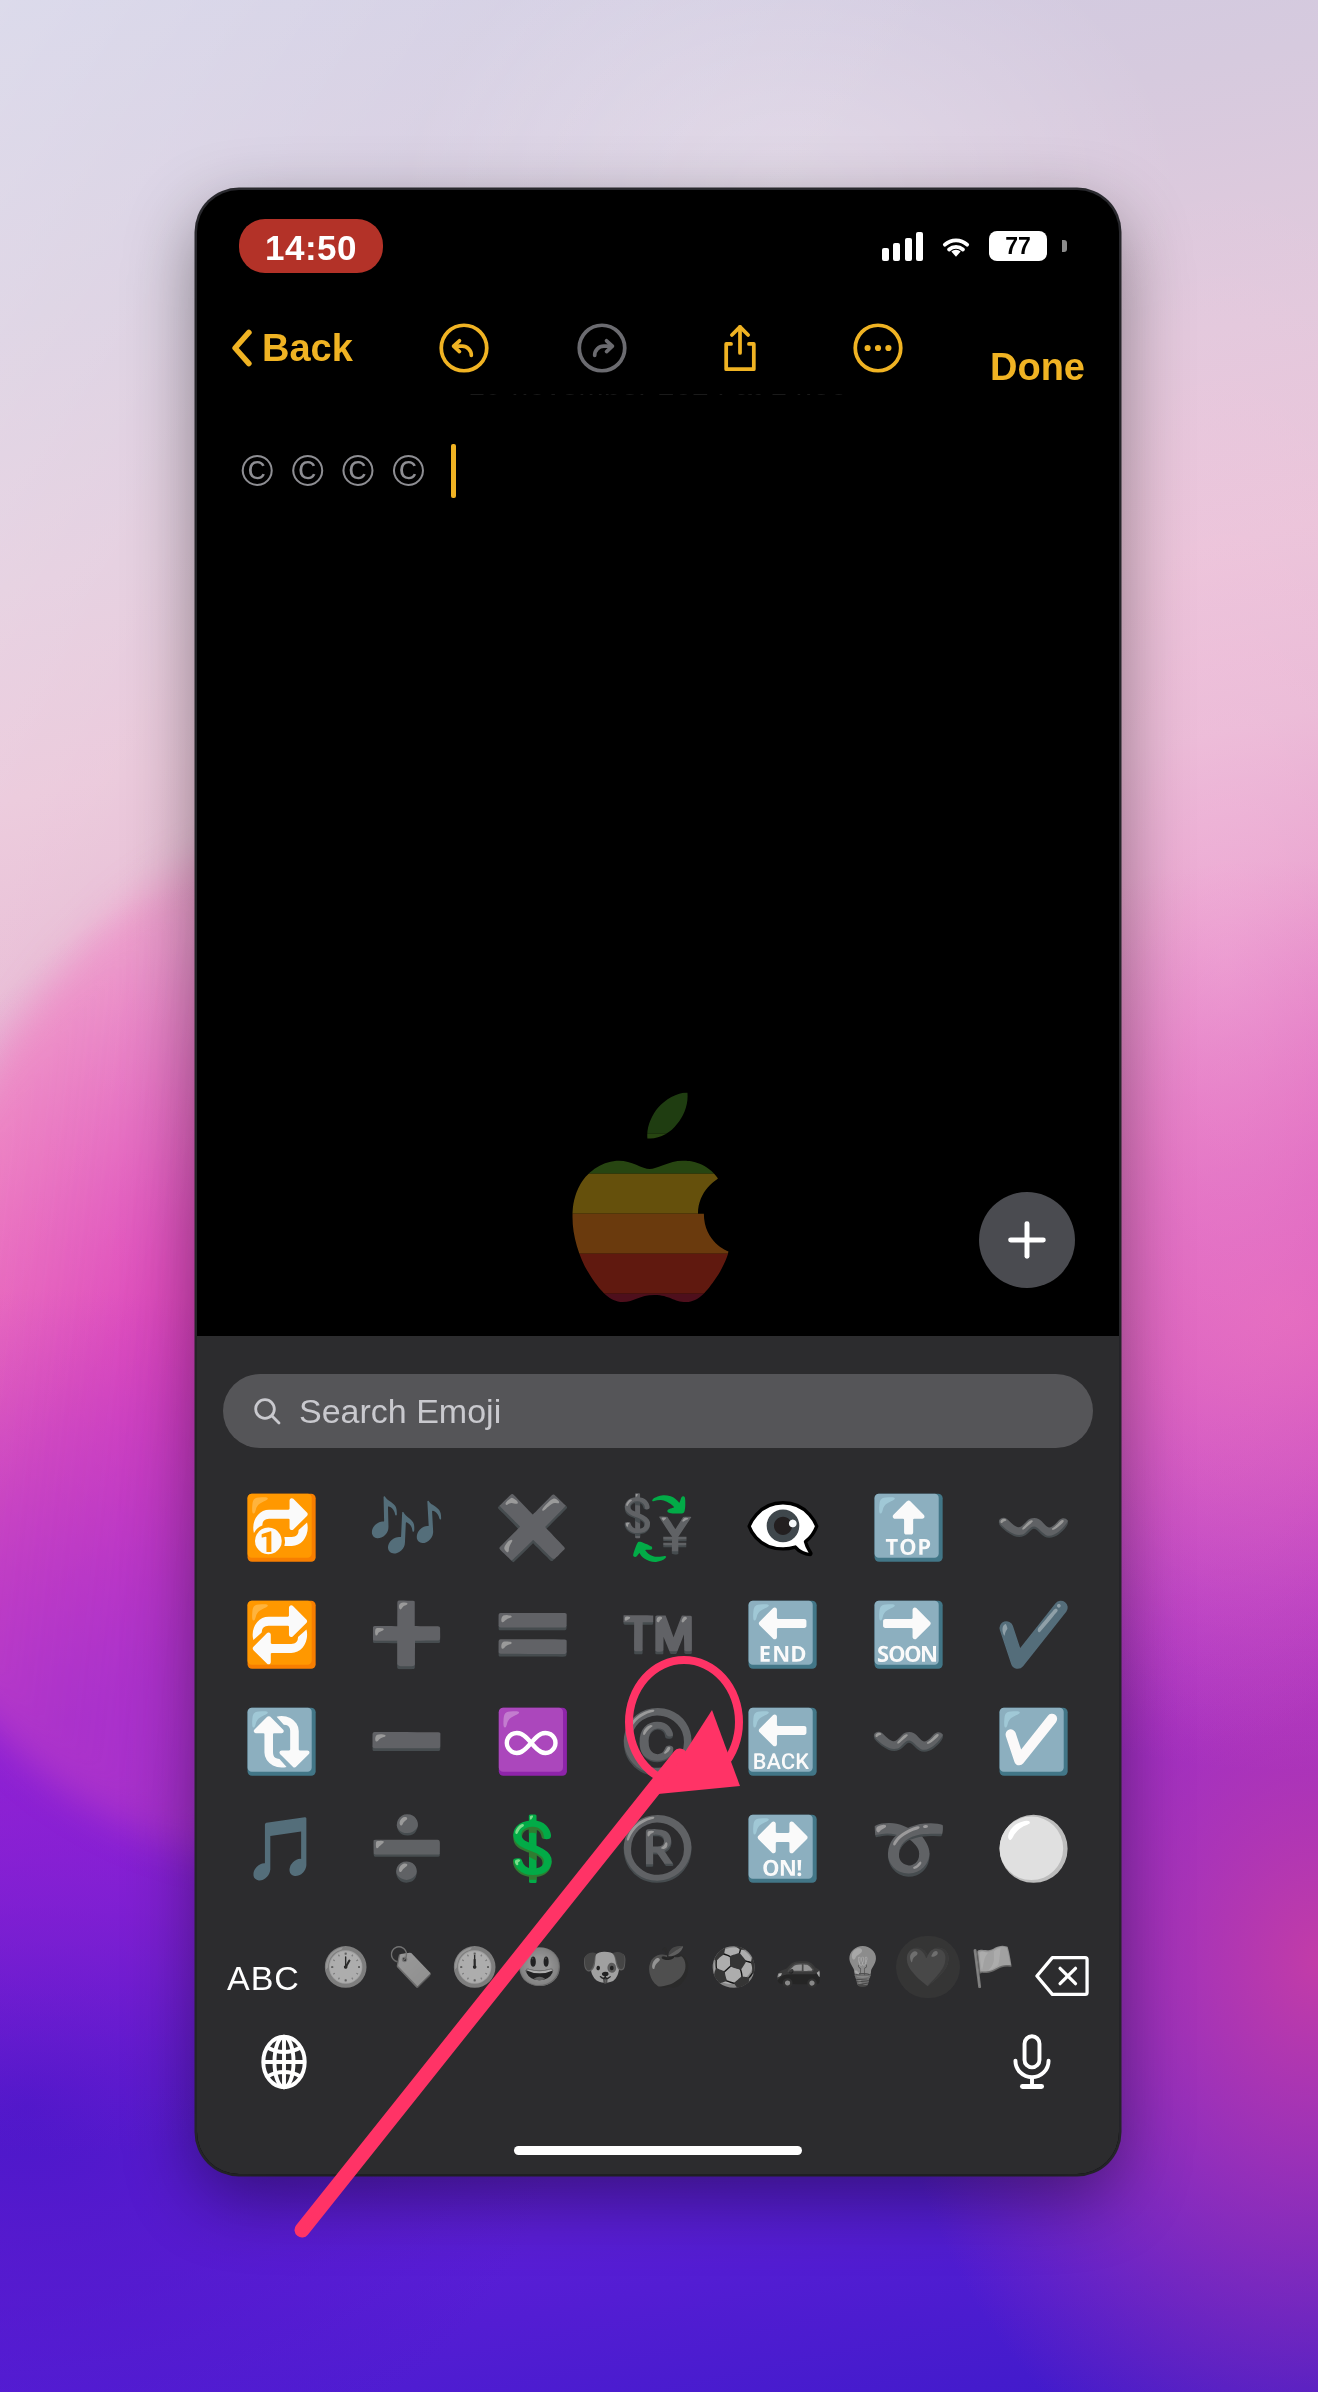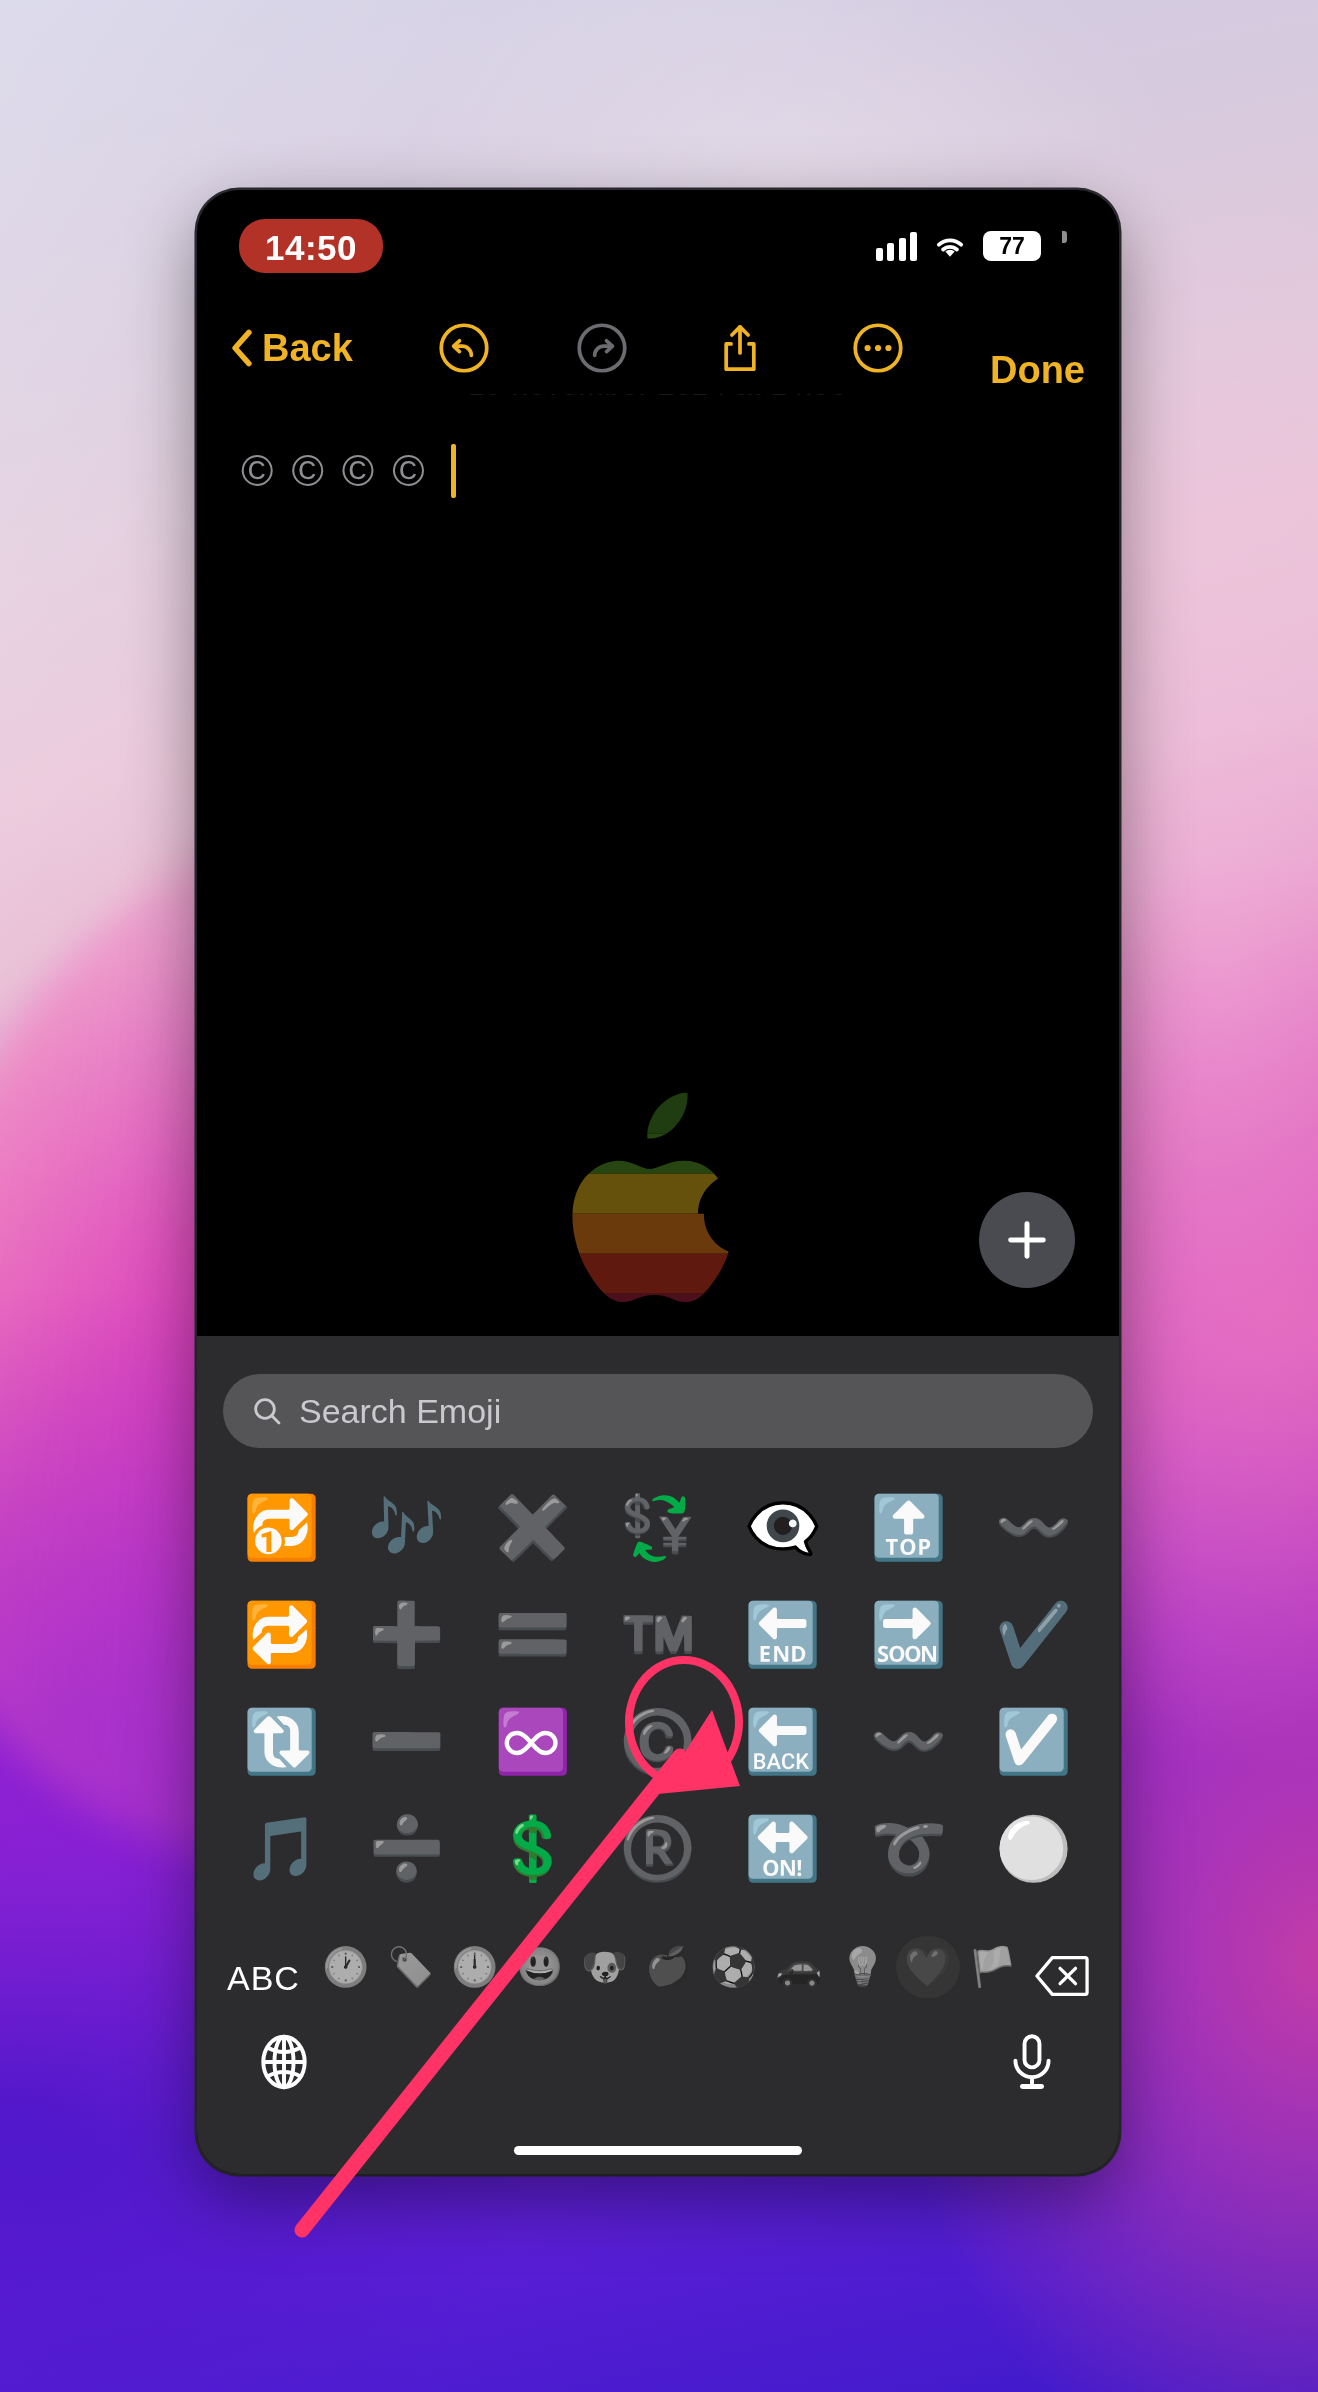--- a/index.html
+++ b/index.html
@@ -87,40 +87,39 @@
   }
   #status-icons { display: flex; align-items: center; gap: 14px; }
   .sig-bars { display: flex; align-items: flex-end; gap: 4.5px; height: 30px; }
   .sig-bars i { display: block; width: 7px; background: #fff; border-radius: 2px; }
   .sig-bars i:nth-child(1) { height: 13px; }
   .sig-bars i:nth-child(2) { height: 18px; }
   .sig-bars i:nth-child(3) { height: 23px; }
   .sig-bars i:nth-child(4) { height: 29px; }
   .wifi-ic { width: 38px; height: 30px; display: block; }
   #battery {
-    display: flex; gap: 21px;
+    display: flex; align-items: center; gap: 15px;
   }
   #battery-body {
     width: 58px; height: 30px;
     border-radius: 8px;
     background: #ffffff;
     display: flex; align-items: center; justify-content: center;
   }
   #battery-level {
     color: #000; font-size: 23px; font-weight: bold; line-height: 1;
   }
   #battery-cap {
     width: 5px; height: 12px; border-radius: 0 3px 3px 0; background: rgba(255,255,255,0.55);
   }
 
   
   #toolbar {
     flex: 0 0 92px;
     display: flex;
-    align-items: center;
     padding: 0 34px;
     color: #f0b323;
     position: relative;
     z-index: 3;
   }
   #back-button { display: flex; align-items: center; gap: 9px; cursor: pointer; }
   #back-chevron { width: 22px; height: 38px; display: block; }
   #back-label { font-size: 38px; font-weight: bold; color: #f0b323; }
   #toolbar-center { flex: 1; display: flex; align-items: center; justify-content: center; gap: 86px; }
   .tb-icon { width: 52px; height: 52px; display: block; cursor: pointer; }

